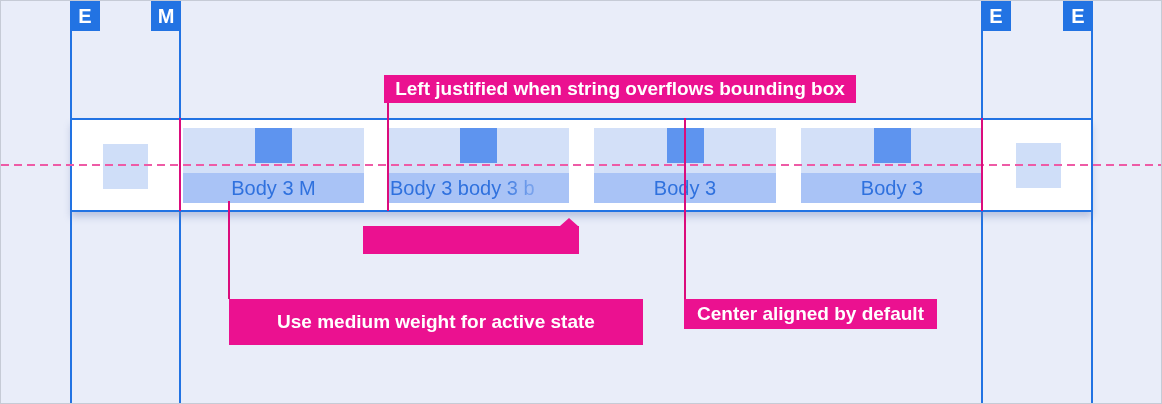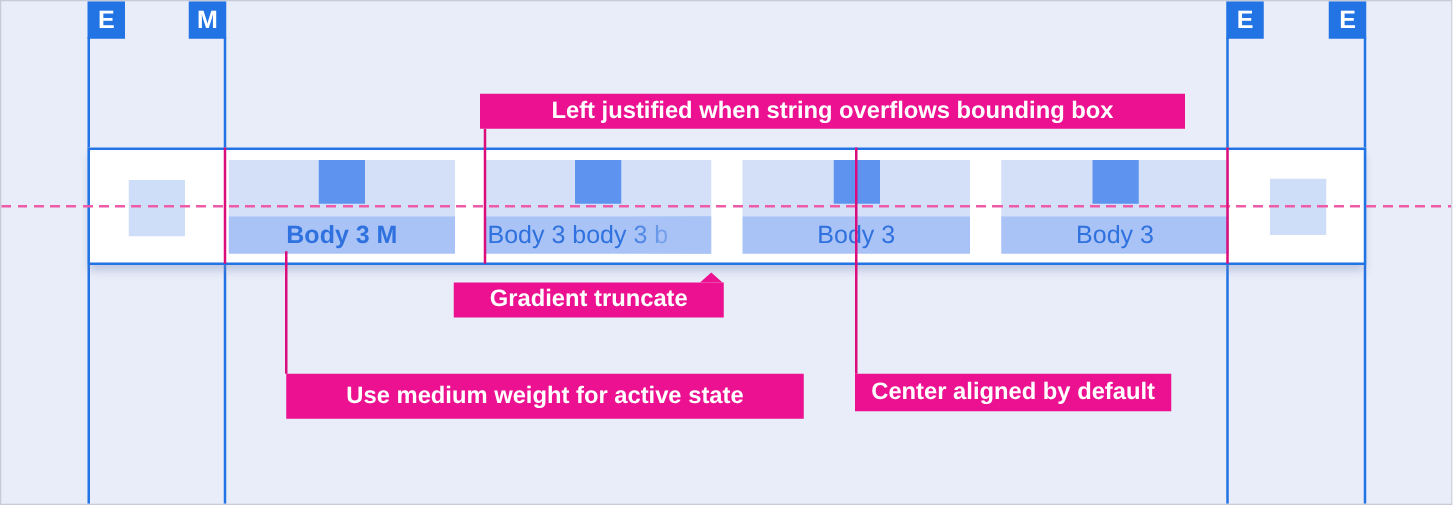--- a/index.html
+++ b/index.html
@@ -28,41 +28,41 @@
   .sq-left{left:102px;top:143px}.sq-right{left:1015px;top:142px}
   
   .tab{position:absolute;top:125px;height:75px;z-index:3;}
   .tab-1{left:182px;width:181px}.tab-2{left:387px;width:181px}
   .tab-3{left:593px;width:182px}.tab-4{left:800px;width:182px}
   .tab-top{height:45px;background:#d3e0f8;}
   .tab-square{width:37px;height:35px;background:#5e94ef;margin:2px auto 0;}
   .tab-label{position:relative;height:30px;background:#a9c3f6;display:flex;
     align-items:center;justify-content:center;font-size:20px;color:#2f71de;
     white-space:nowrap;overflow:hidden;}
-  .tab-1 .tab-label{font-weight:700;}
+  .tab-1 .tab-label{font-weight:400;}
   .tab-2 .tab-label{justify-content:flex-start;padding-left:2px;}
   .fade{position:absolute;top:0;right:0;bottom:0;width:72px;
     background:linear-gradient(90deg,rgba(169,195,246,0),#a9c3f6 82%);}
   
   .dash{position:absolute;left:0;right:0;top:163px;height:2px;z-index:5;
     background:repeating-linear-gradient(90deg,#ee5ba6 0 8px,transparent 8px 13px);}
   
   .mline{position:absolute;width:2px;background:#db0c7c;z-index:6;}
   .ml-content-left{left:178px;top:117px;height:93px;}
   .ml-content-right{left:980px;top:117px;height:93px;}
   .ml-leftjust{left:386px;top:102px;height:108px;}
   .ml-medium{left:227px;top:200px;height:98px;}
   .ml-center{left:683px;top:117px;height:181px;}
   
   .plabel{position:absolute;background:#eb1190;color:#fff;font-weight:700;
     font-size:19px;display:flex;align-items:center;justify-content:center;
     white-space:nowrap;z-index:7;}
-  .lbl-leftjust{left:383px;top:74px;width:564px;height:28px;}
+  .lbl-leftjust{left:383px;top:74px;width:472px;height:28px;}
   .lbl-gradient{left:362px;top:225px;width:216px;height:28px;}
-  .lbl-medium{left:228px;top:298px;width:414px;height:36px;}
+  .lbl-medium{left:228px;top:298px;width:414px;height:46px;}
   .lbl-center{left:683px;top:298px;width:253px;height:30px;}
   .tri-up{position:absolute;left:197px;top:-8px;width:0;height:0;
     border-left:9px solid transparent;border-right:9px solid transparent;
     border-bottom:8px solid #eb1190;}
 </style>
 </head>
 <body>
 
 <div class="canvas">
 
@@ -116,20 +116,19 @@
   <div class="mline ml-content-left"></div>
   <div class="mline ml-content-right"></div>
   <div class="mline ml-leftjust"></div>
   <div class="mline ml-medium"></div>
   <div class="mline ml-center"></div>
 
   <div class="plabel lbl-leftjust">Left justified when string overflows bounding box</div>
 
   <div class="plabel lbl-gradient">
     <span class="tri-up"></span>
-    <span>Gradient truncate</span>
   </div>
 
   <div class="plabel lbl-medium">Use medium weight for active state</div>
 
   <div class="plabel lbl-center">Center aligned by default</div>
 
 </div>
 
 </body></html>

